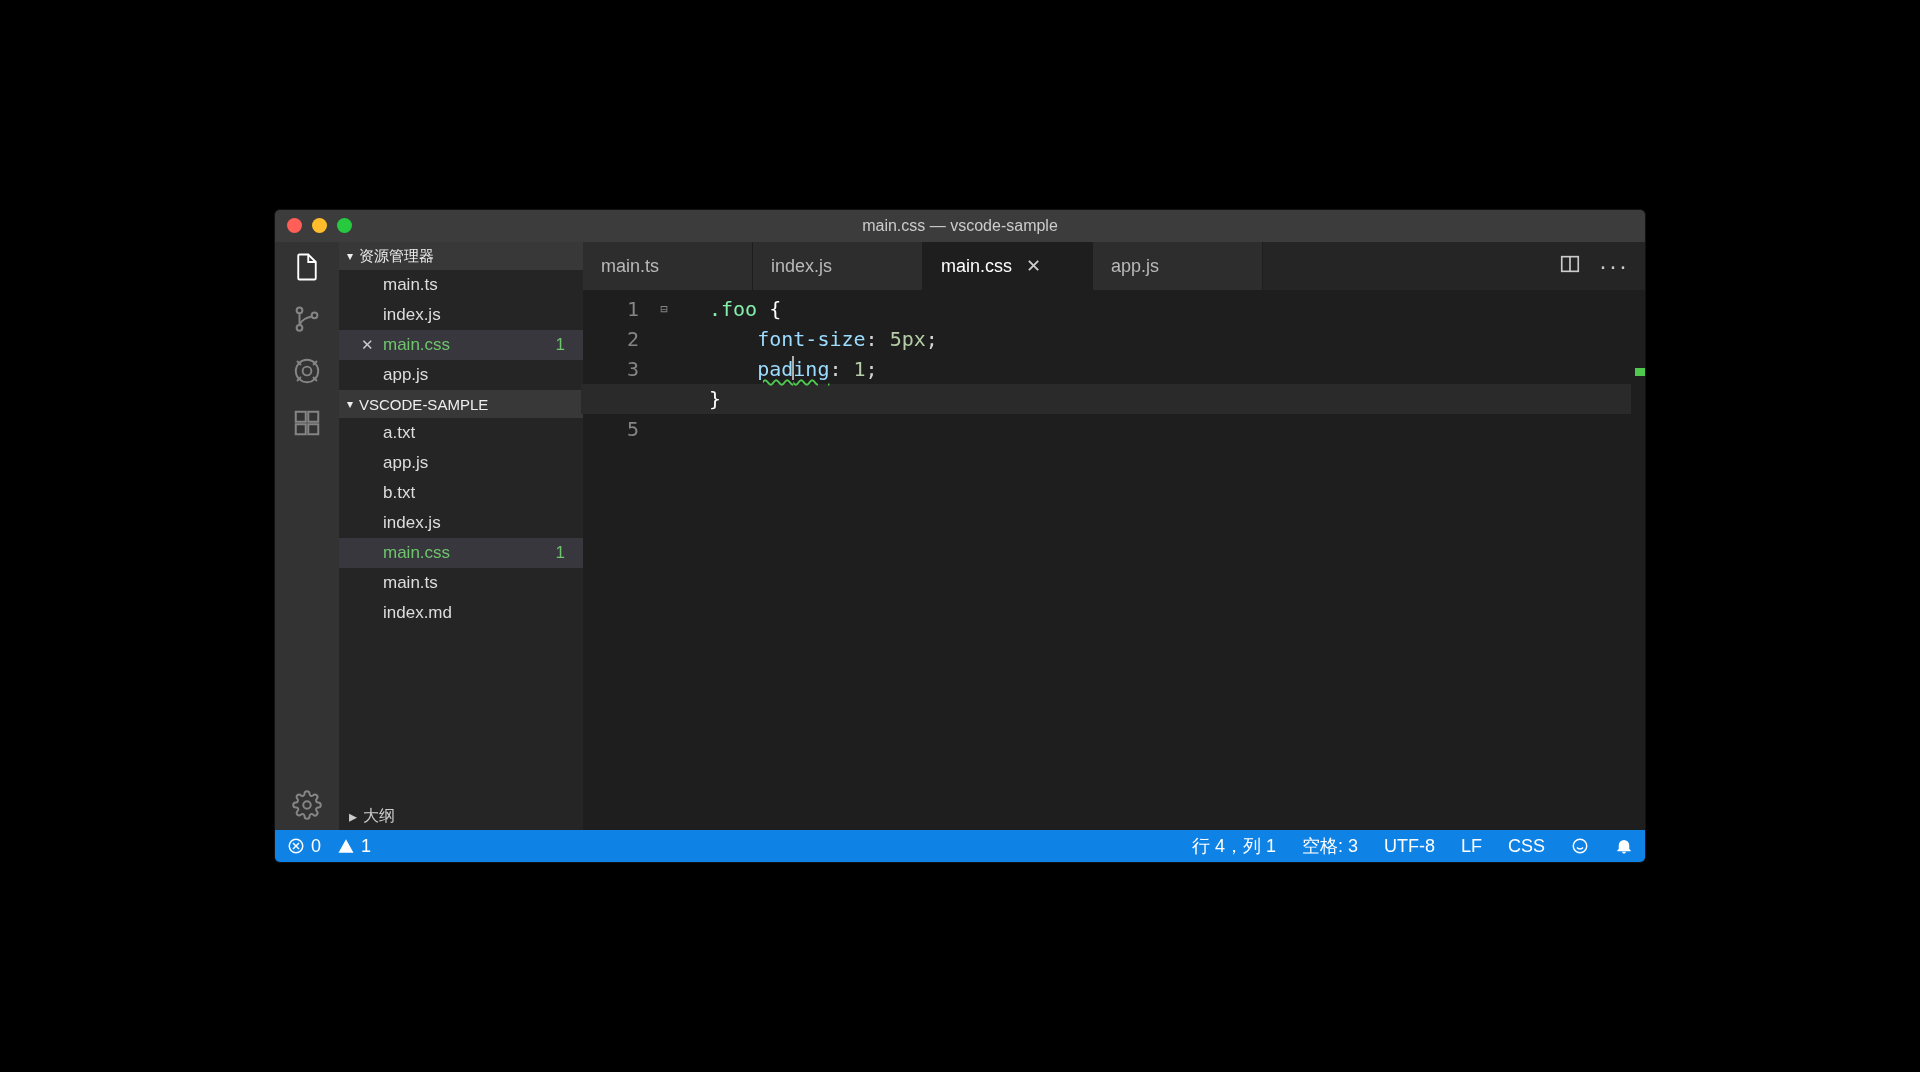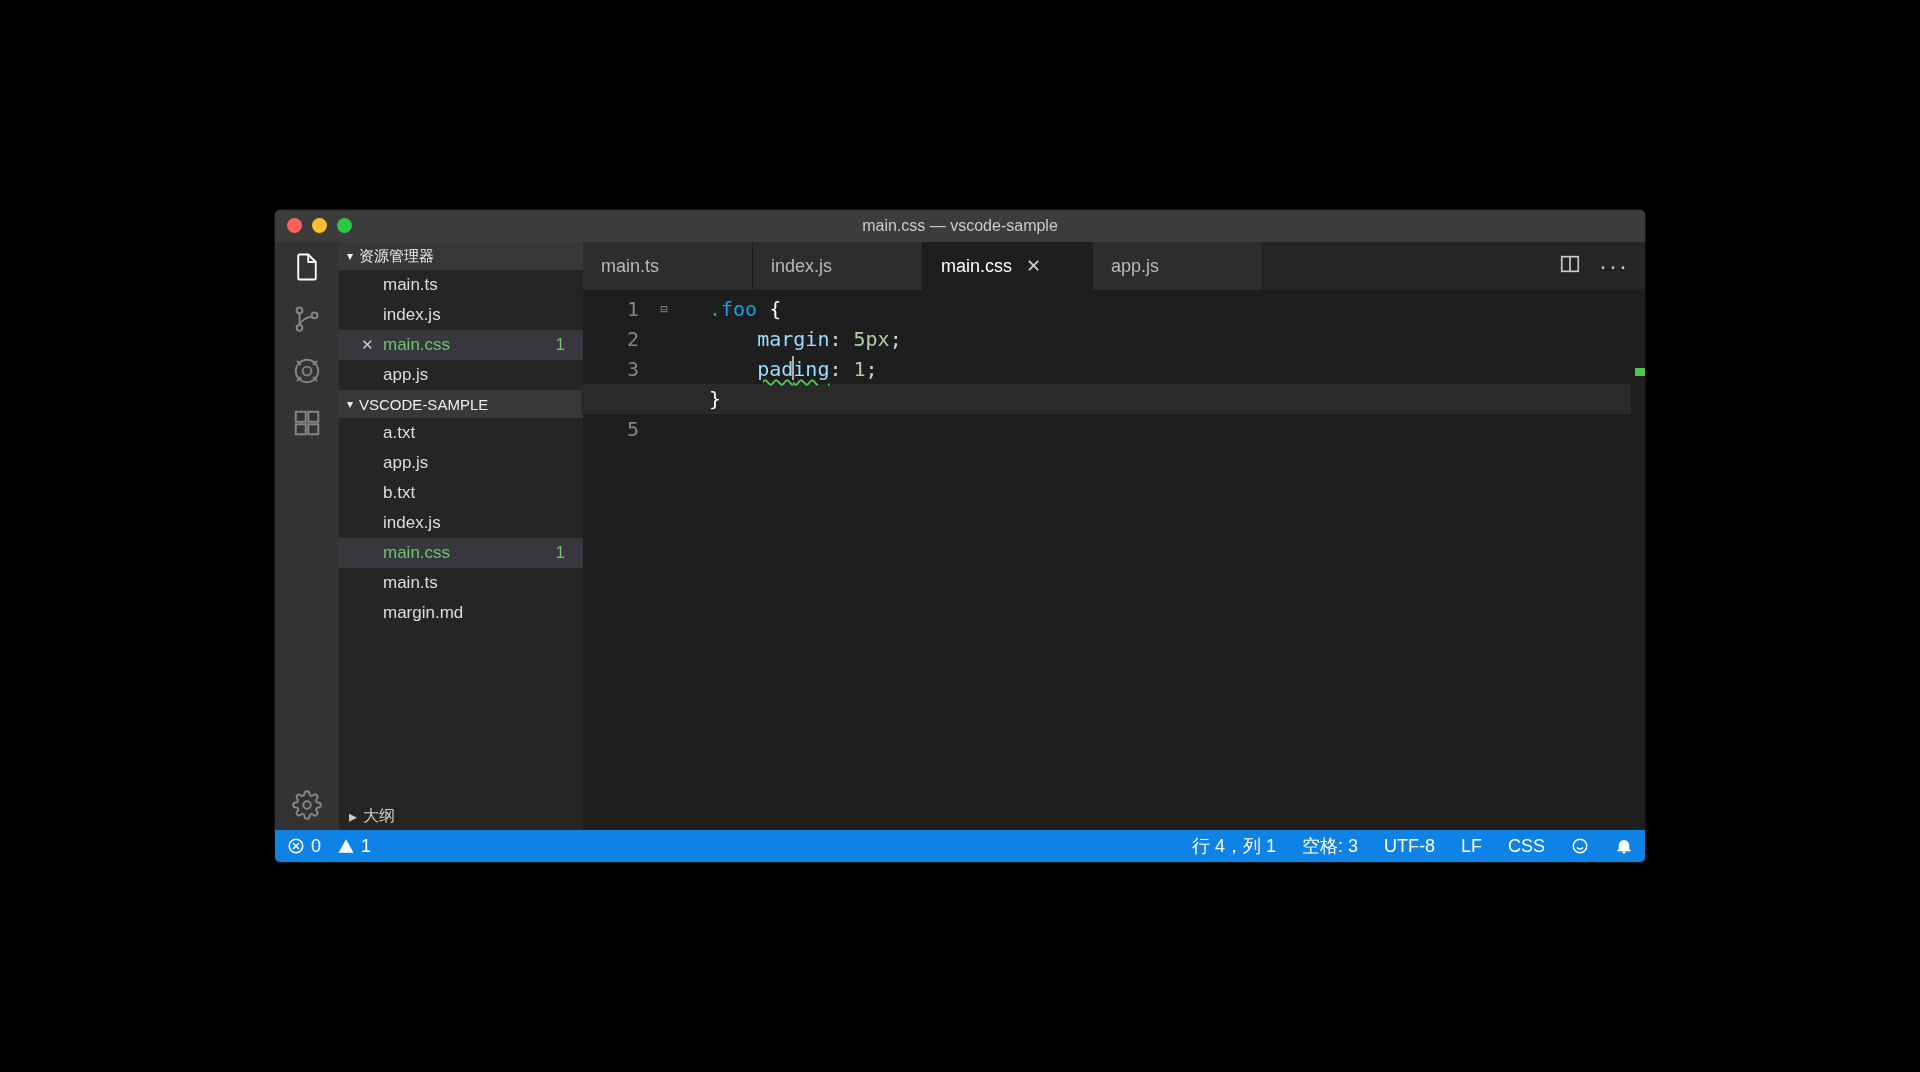--- a/index.html
+++ b/index.html
@@ -88,21 +88,21 @@
   .hint-col { width:26px; padding-top:4px; }
   .hint-col .cell { height:30px; display:flex; align-items:center; justify-content:center; }
   .bulb { color:#e2c15d; font-size:16px; }
   .code { flex:1; padding:4px 0 0 8px; position:relative;}
   .code .line { height:30px; white-space:pre; }
   .code .current-line-bg {
     position:absolute; left:-120px; right:0; height:30px; top:94px;
     background:#2a2a2a; z-index:0;
   }
   .code .line * { position:relative; z-index:1; }
-  .tok-sel { color:#0ea5e9; }
+  .tok-sel { color:#86efac; }
   .tok-brace { color:#ffffff; }
   .tok-prop { color:#9cdcfe; }
   .tok-num { color:#b5cea8; }
   .tok-punc { color:#d4d4d4; }
   .squiggle {
     text-decoration-line: underline;
     text-decoration-style: wavy;
     text-decoration-color:#4ec94e;
     text-underline-offset:3px;
   }
@@ -227,21 +227,21 @@
               <span>index.js</span>
             </div>
             <div class="file-item selected modified">
               <span>main.css</span>
               <span class="badge">1</span>
             </div>
             <div class="file-item">
               <span>main.ts</span>
             </div>
             <div class="file-item">
-              <span>margin.md</span>
+              <span>index.md</span>
             </div>
           </div>
 
       <div class="sidebar-spacer"></div>
       <div class="outline-header">
         <span class="chev">▸</span>
         <span>大纲</span>
       </div>
     </div>
 
@@ -292,21 +292,21 @@
               <div class="cell"></div>
               <div class="cell"></div>
               <div class="cell">
                 <span class="bulb">💡</span>
               </div>
               <div class="cell"></div>
             </div>
         <div class="code" id="codecol">
           <div class="current-line-bg"></div>
         <div class="line"><span class="tok-sel">.foo</span> <span class="tok-brace">{</span></div>
-              <div class="line">    <span class="tok-prop">margin</span><span class="tok-punc">:</span> <span class="tok-num">5px</span><span class="tok-punc">;</span></div>
+              <div class="line">    <span class="tok-prop">font-size</span><span class="tok-punc">:</span> <span class="tok-num">5px</span><span class="tok-punc">;</span></div>
               <div class="line">    <span class="tok-prop squiggle">pad</span><span class="cursor"></span><span class="tok-prop squiggle">ing</span><span class="tok-punc">:</span> <span class="tok-num">1</span><span class="tok-punc">;</span></div>
               <div class="line"><span class="tok-brace">}</span></div>
             </div>
         <div class="overview-ruler">
           <div class="mark" style="top:78px"></div>
         </div>
       </div>
     </div>
 
   </div>

